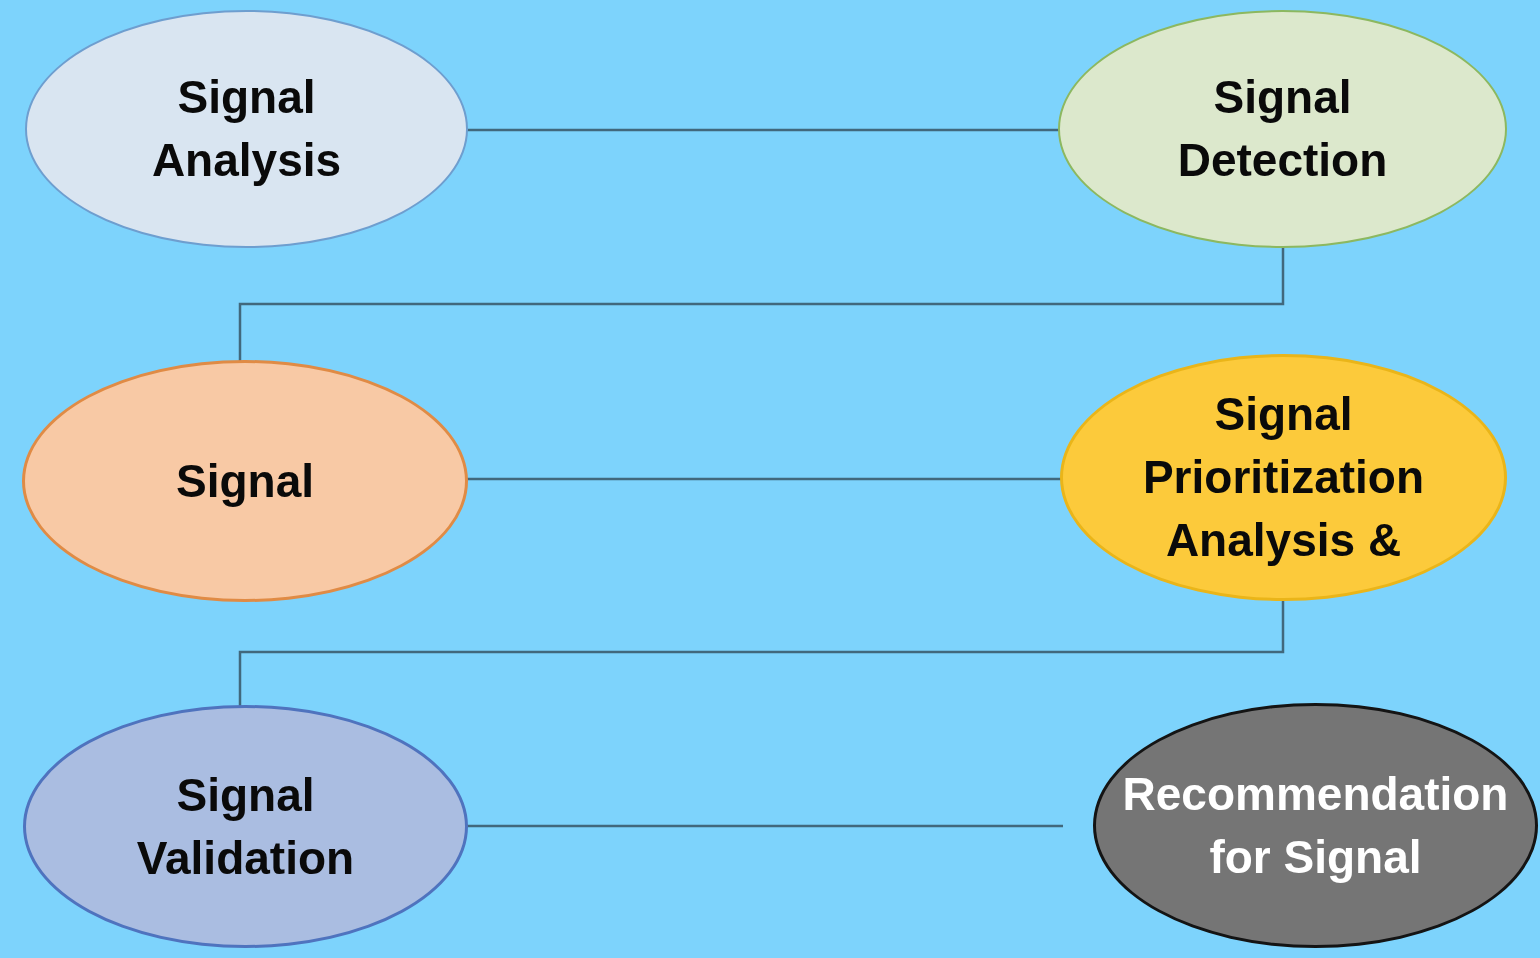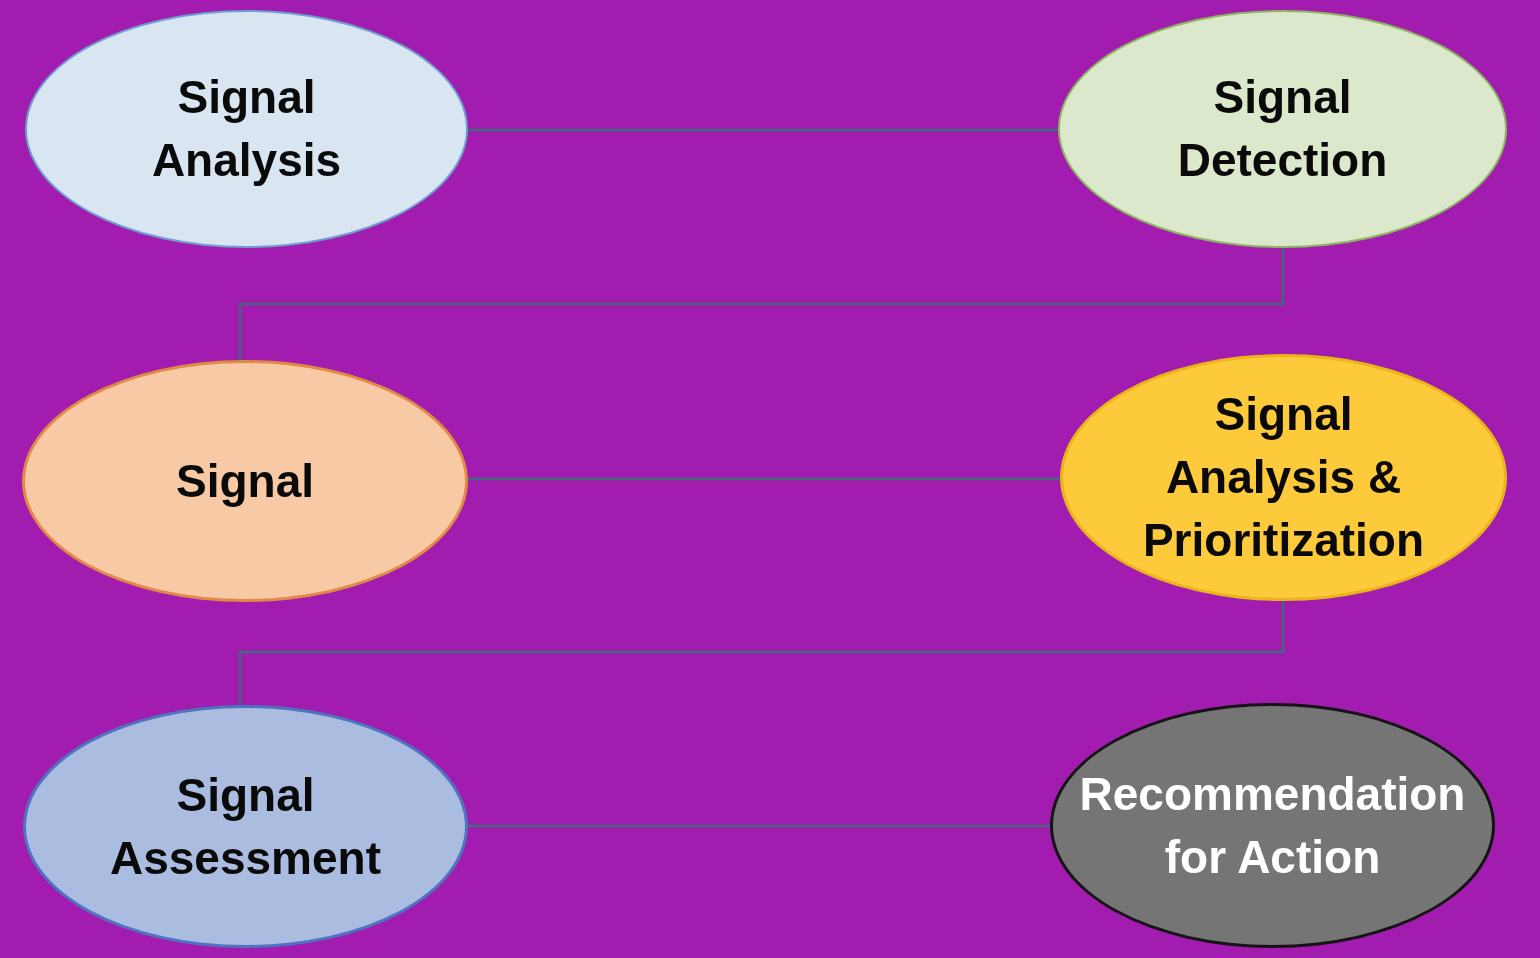--- a/index.html
+++ b/index.html
@@ -4,21 +4,21 @@
 <style>
   html, body {
     margin: 0;
     padding: 0;
     background: #ffffff;
   }
   .canvas {
     position: relative;
     width: 1540px;
     height: 958px;
-    background: #a21caf;
+    background: #7dd3fc;
     overflow: hidden;
     font-family: "Liberation Sans", sans-serif;
   }
   .connector-layer {
     position: absolute;
     left: 0;
     top: 0;
     width: 1540px;
     height: 958px;
     z-index: 1;
@@ -41,21 +41,21 @@
   }
   .node .label span { display: block; }
   .border-thin  { border-width: 2px; }
   .border-thick { border-width: 3px; }
 
   .n1 { left: 25px;   top: 10px;  width: 443px; height: 238px; }
   .n2 { left: 1058px; top: 10px;  width: 449px; height: 238px; }
   .n3 { left: 22px;   top: 360px; width: 446px; height: 242px; }
   .n4 { left: 1060px; top: 354px; width: 447px; height: 247px; }
   .n5 { left: 23px;   top: 705px; width: 445px; height: 243px; }
-  .n6 { left: 1050px; top: 703px; width: 445px; height: 245px; }
+  .n6 { left: 1093px; top: 703px; width: 445px; height: 245px; }
 </style>
 </head>
 <body>
 
 <div class="canvas">
 
   <svg class="connector-layer" viewBox="0 0 1540 958" fill="none">
     <polyline points="466,130 1060,130" stroke-width="2.5" stroke="#41687c"></polyline>
     <polyline points="1283,246 1283,304 240,304 240,362" stroke-width="2.5" stroke="#41687c"></polyline>
     <polyline points="466,479 1062,479" stroke-width="2.5" stroke="#41687c"></polyline>
@@ -79,32 +79,32 @@
 
   <div class="node n3 border-thick" style="background-color: rgb(248, 201, 165); border-color: rgb(224, 139, 69); color: rgb(10, 10, 10);">
     <div class="label">
       <span>Signal</span>
     </div>
   </div>
 
   <div class="node n4 border-thick" style="background-color: rgb(252, 202, 59); border-color: rgb(234, 181, 25); color: rgb(10, 10, 10);">
     <div class="label">
       <span>Signal</span>
+      <span>Prioritization</span>
       <span>Analysis &amp;</span>
-      <span>Prioritization</span>
     </div>
   </div>
 
   <div class="node n5 border-thick" style="background-color: rgb(170, 189, 225); border-color: rgb(79, 115, 190); color: rgb(10, 10, 10);">
     <div class="label">
       <span>Signal</span>
-      <span>Assessment</span>
+      <span>Validation</span>
     </div>
   </div>
 
   <div class="node n6 border-thick" style="background-color: rgb(117, 117, 117); border-color: rgb(20, 20, 20); color: rgb(255, 255, 255);">
     <div class="label">
       <span>Recommendation</span>
-      <span>for Action</span>
+      <span>for Signal</span>
     </div>
   </div>
 
 </div>
 
 </body></html>

